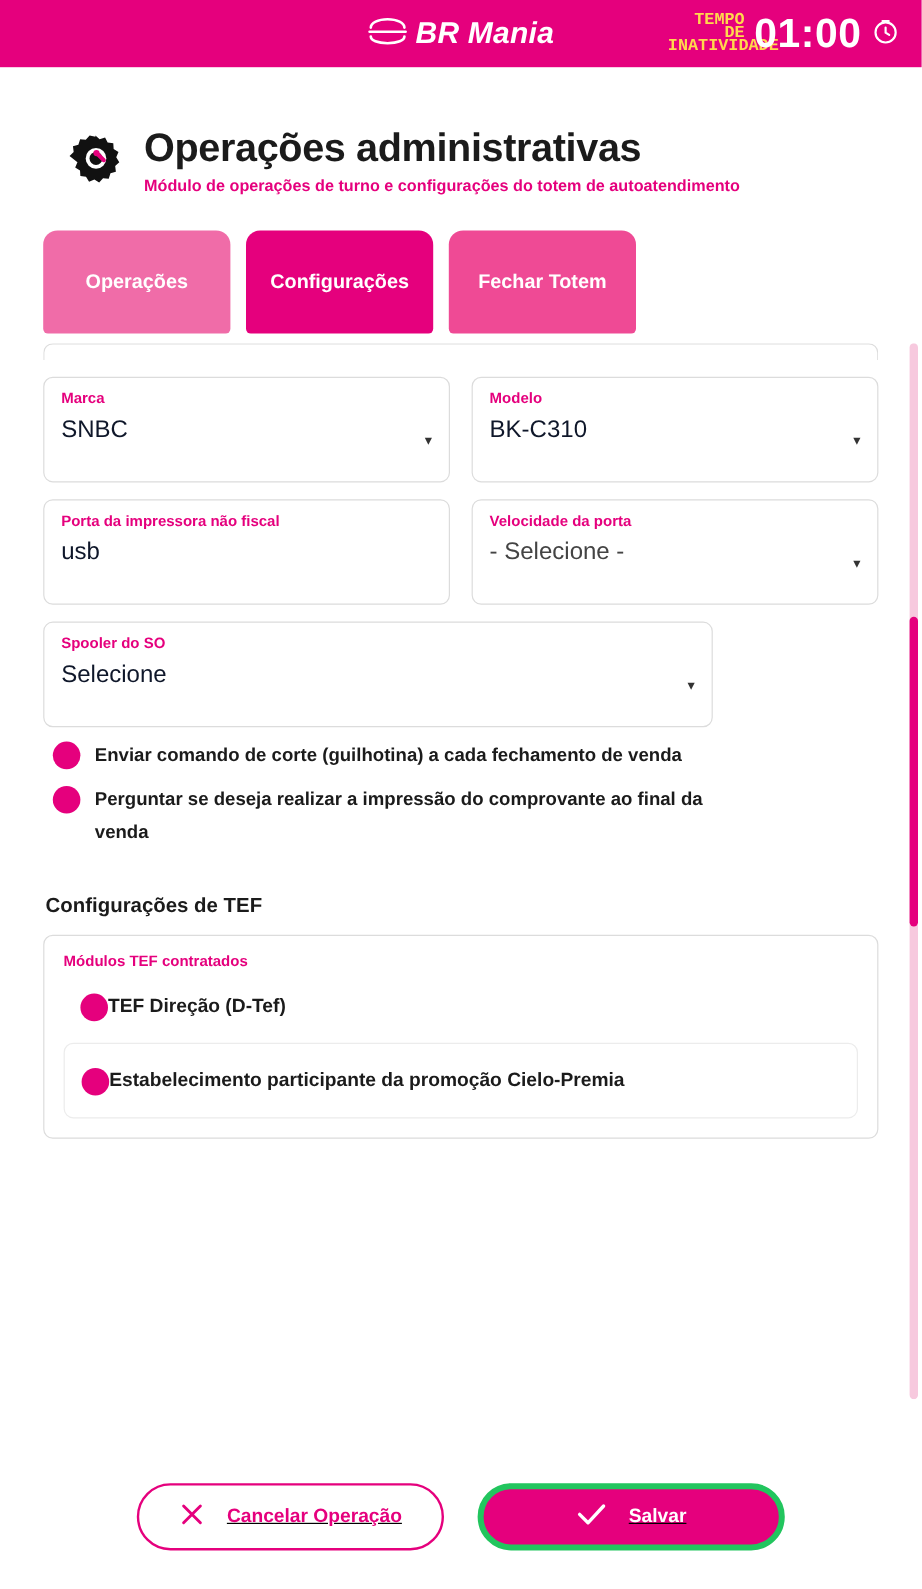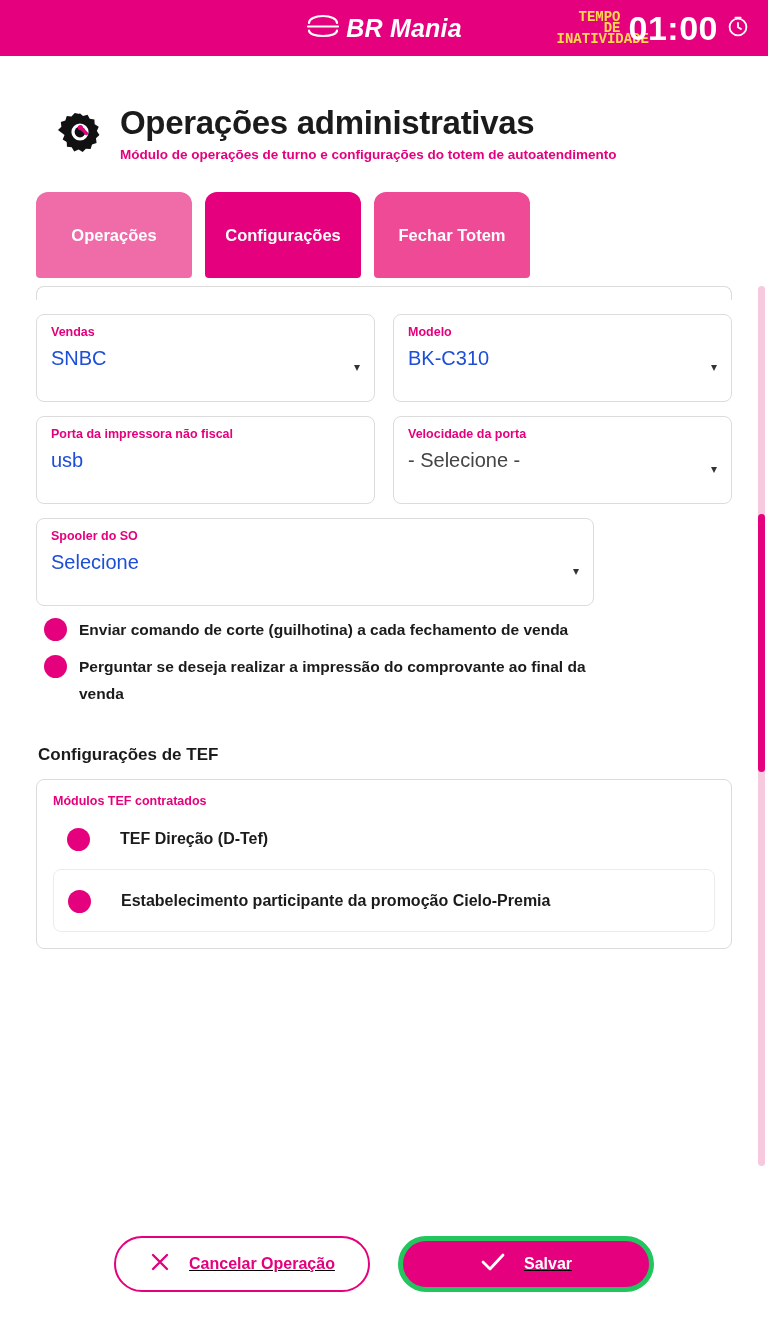--- a/index.html
+++ b/index.html
@@ -143,21 +143,21 @@
     overflow: hidden;
   }
   .field-label {
     font-size: 12.5px;
     font-weight: bold;
     color: #e5007d;
     margin-bottom: 6px;
   }
   .field-value {
     font-size: 20px;
-    color: #1d4ed8;
+    color: #0f172a;
     line-height: 26px;
   }
   .field-value.muted { color: #444; }
   .caret {
     position: absolute;
     right: 14px;
     bottom: 28px;
     font-size: 12px;
     color: #333;
     line-height: 1;
@@ -201,21 +201,21 @@
   }
   .tef-box-label {
     font-size: 12.5px;
     font-weight: bold;
     color: #e5007d;
     margin-bottom: 16px;
   }
   .tef-item {
     display: flex;
     align-items: center;
-    gap: 30px;
+    gap: 0;
     padding: 2px 0 2px 14px;
   }
   .tef-item.boxed {
     border: 1.5px solid #ececec;
     border-radius: 8px;
     margin-top: 16px;
     padding: 18px 14px 18px 14px;
   }
   .tef-item .label {
     font-size: 16px;
@@ -332,21 +332,21 @@
 </div>
 
 <div class="panel">
   <div class="scroll-inner">
 
     <div class="field partial"></div>
     <div class="spacer-10"></div>
 
     <div class="row">
       <div class="field">
-        <span class="field-label">Vendas</span>
+        <span class="field-label">Marca</span>
         <span class="field-value">SNBC</span>
         <span class="caret">▾</span>
       </div>
       <div class="field">
         <span class="field-label">Modelo</span>
         <span class="field-value">BK-C310</span>
         <span class="caret">▾</span>
       </div>
     </div>
 

